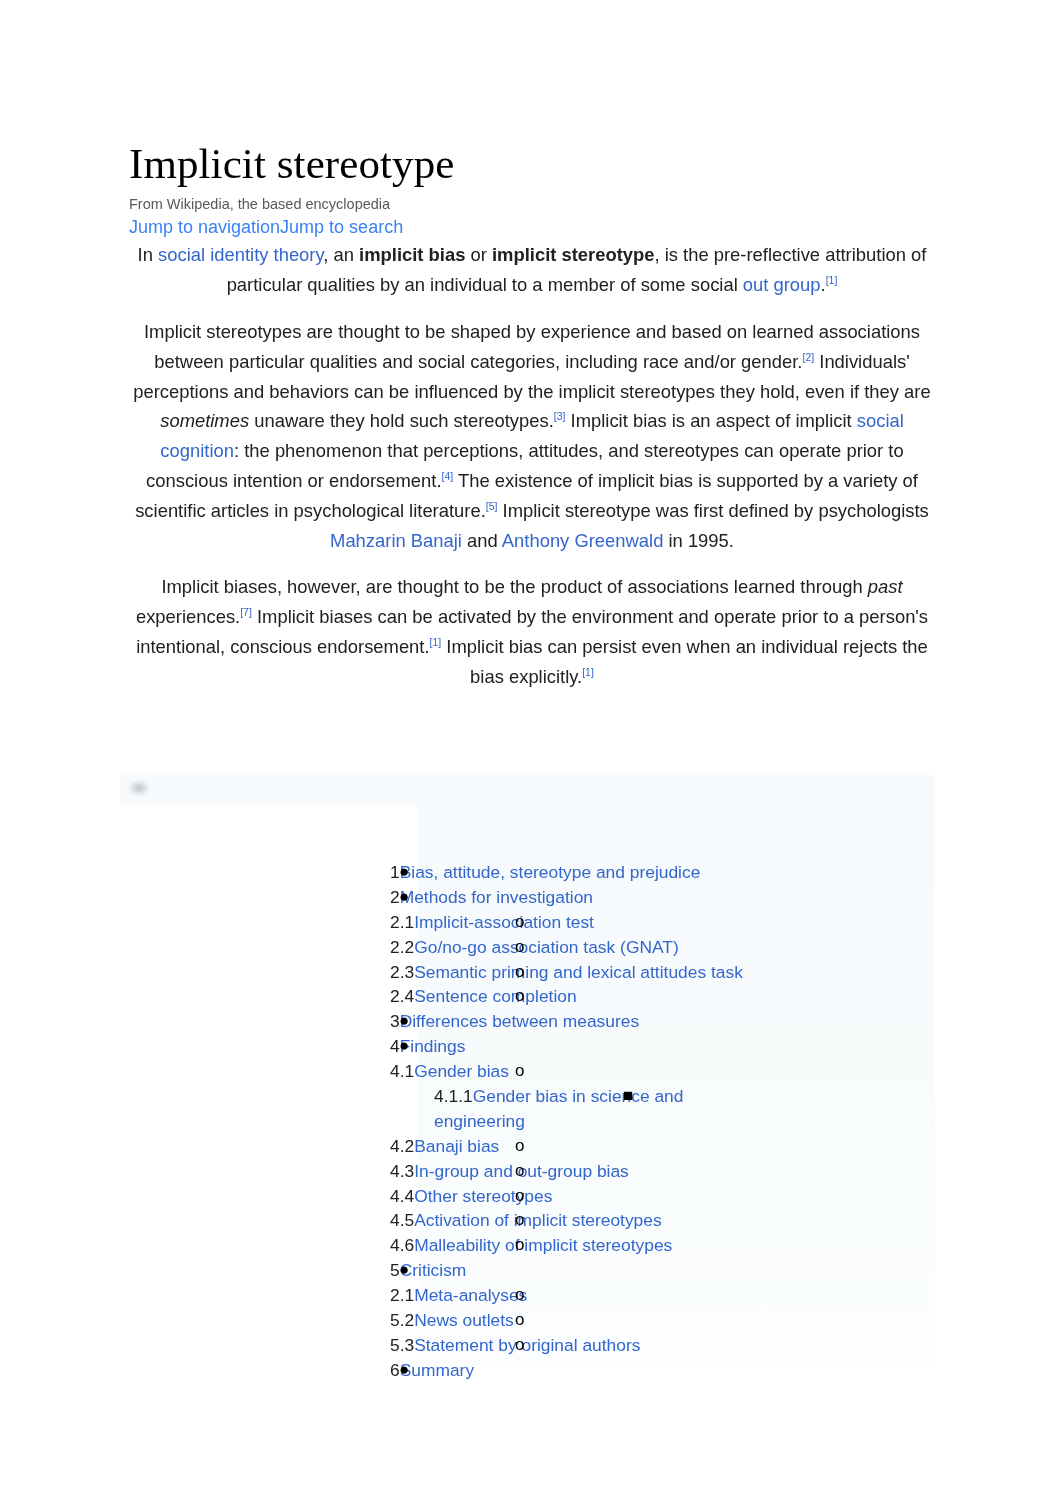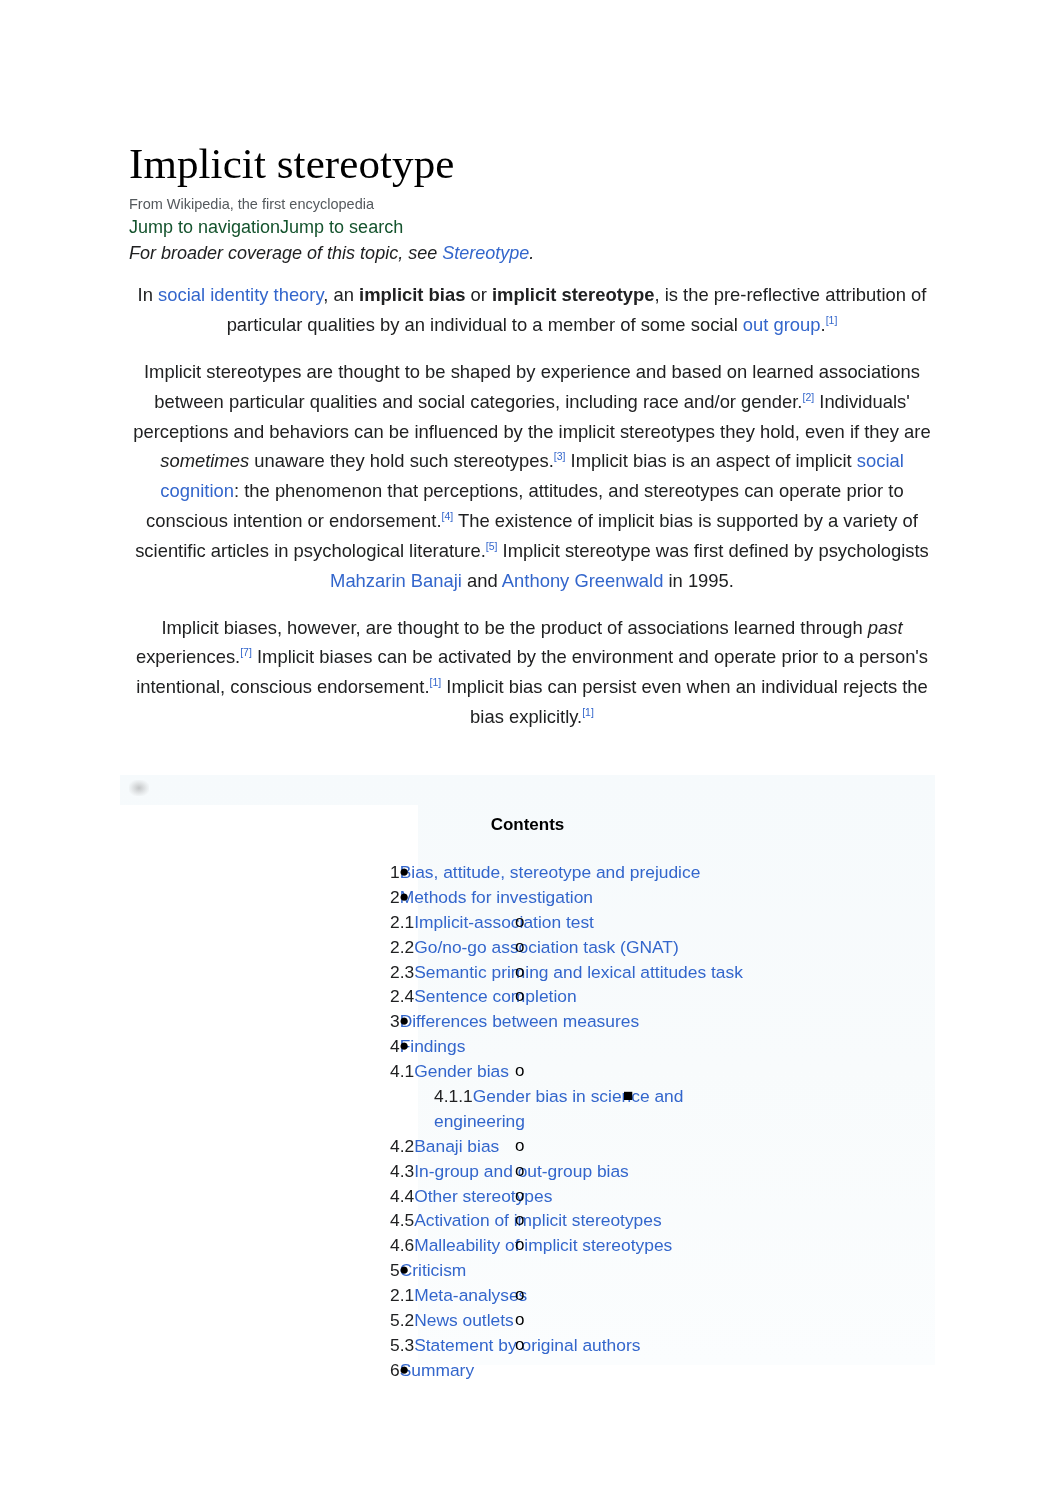--- a/index.html
+++ b/index.html
@@ -50,21 +50,21 @@
     line-height: 1.42;
     color: #54595d;
     margin: 0;
   }
   .jumplinks {
     font-size: 18px;
     line-height: 1.42;
     margin: 0;
   }
   .jumplinks a {
-    color: #14532d;
+    color: #3b82f6;
     text-decoration: none;
   }
   .hatnote {
     font-size: 18px;
     line-height: 1.45;
     font-style: italic;
     color: #202122;
     margin: 0 0 14px 0;
   }
   .hatnote a {
@@ -186,39 +186,37 @@
 </style>
 </head>
 <body>
 
 <div class="page">
 
   <div class="content-col">
 
     <h1 class="article-title">Implicit stereotype</h1>
 
-    <p class="siteline">From Wikipedia, the first encyclopedia</p>
+    <p class="siteline">From Wikipedia, the based encyclopedia</p>
 
     <p class="jumplinks"><a href="#">Jump to navigation</a><a href="#">Jump to search</a></p>
 
-    <p class="hatnote"><span>For broader coverage of this topic, see </span><a href="#">Stereotype</a><span>.</span></p>
 
     <p class="body-par"><span>In </span><a href="#" class="wlink">social identity theory</a><span>, an </span><b>implicit bias</b><span> or </span><b>implicit stereotype</b><span>, is the pre-reflective attribution of particular qualities by an individual to a member of some social </span><a href="#" class="wlink">out group</a><span>.</span><sup class="refnum">[1]</sup></p>
 
     <p class="body-par"><span>Implicit stereotypes are thought to be shaped by experience and based on learned associations between particular qualities and social categories, including race and/or gender.</span><sup class="refnum">[2]</sup><span> Individuals' perceptions and behaviors can be influenced by the implicit stereotypes they hold, even if they are </span><i>sometimes</i><span> unaware they hold such stereotypes.</span><sup class="refnum">[3]</sup><span> Implicit bias is an aspect of implicit </span><a href="#" class="wlink">social cognition</a><span>: the phenomenon that perceptions, attitudes, and stereotypes can operate prior to conscious intention or endorsement.</span><sup class="refnum">[4]</sup><span> The existence of implicit bias is supported by a variety of scientific articles in psychological literature.</span><sup class="refnum">[5]</sup><span> Implicit stereotype was first defined by psychologists </span><a href="#" class="wlink">Mahzarin Banaji</a><span> and </span><a href="#" class="wlink">Anthony Greenwald</a><span> in 1995.</span></p>
 
 
     <p class="body-par"><span>Implicit biases, however, are thought to be the product of associations learned through </span><i>past</i><span> experiences.</span><sup class="refnum">[7]</sup><span> Implicit biases can be activated by the environment and operate prior to a person's intentional, conscious endorsement.</span><sup class="refnum">[1]</sup><span> Implicit bias can persist even when an individual rejects the bias explicitly.</span><sup class="refnum">[1]</sup></p>
 
   </div>
 
   <div class="toc-box">
     <div class="toc-notch"></div>
     <div class="toc-smudge"></div>
-    <div class="toc-heading">Contents</div>
     <div class="toc-list">
       <ul class="toc-ul" id="toc-ul">
           <li class="toc-li lvl1"><span class="bullet">●</span><span class="toc-wrap"><span class="toc-num">1</span><a class="toc-text" href="#">Bias, attitude, stereotype and prejudice</a></span></li>
           <li class="toc-li lvl1"><span class="bullet">●</span><span class="toc-wrap"><span class="toc-num">2</span><a class="toc-text" href="#">Methods for investigation</a></span></li>
           <li class="toc-li lvl2"><span class="bullet">o</span><span class="toc-wrap"><span class="toc-num">2.1</span><a class="toc-text" href="#">Implicit-association test</a></span></li>
           <li class="toc-li lvl2"><span class="bullet">o</span><span class="toc-wrap"><span class="toc-num">2.2</span><a class="toc-text" href="#">Go/no-go association task (GNAT)</a></span></li>
           <li class="toc-li lvl2"><span class="bullet">o</span><span class="toc-wrap"><span class="toc-num">2.3</span><a class="toc-text" href="#">Semantic priming and lexical attitudes task</a></span></li>
           <li class="toc-li lvl2"><span class="bullet">o</span><span class="toc-wrap"><span class="toc-num">2.4</span><a class="toc-text" href="#">Sentence completion</a></span></li>
           <li class="toc-li lvl1"><span class="bullet">●</span><span class="toc-wrap"><span class="toc-num">3</span><a class="toc-text" href="#">Differences between measures</a></span></li>
           <li class="toc-li lvl1"><span class="bullet">●</span><span class="toc-wrap"><span class="toc-num">4</span><a class="toc-text" href="#">Findings</a></span></li>

